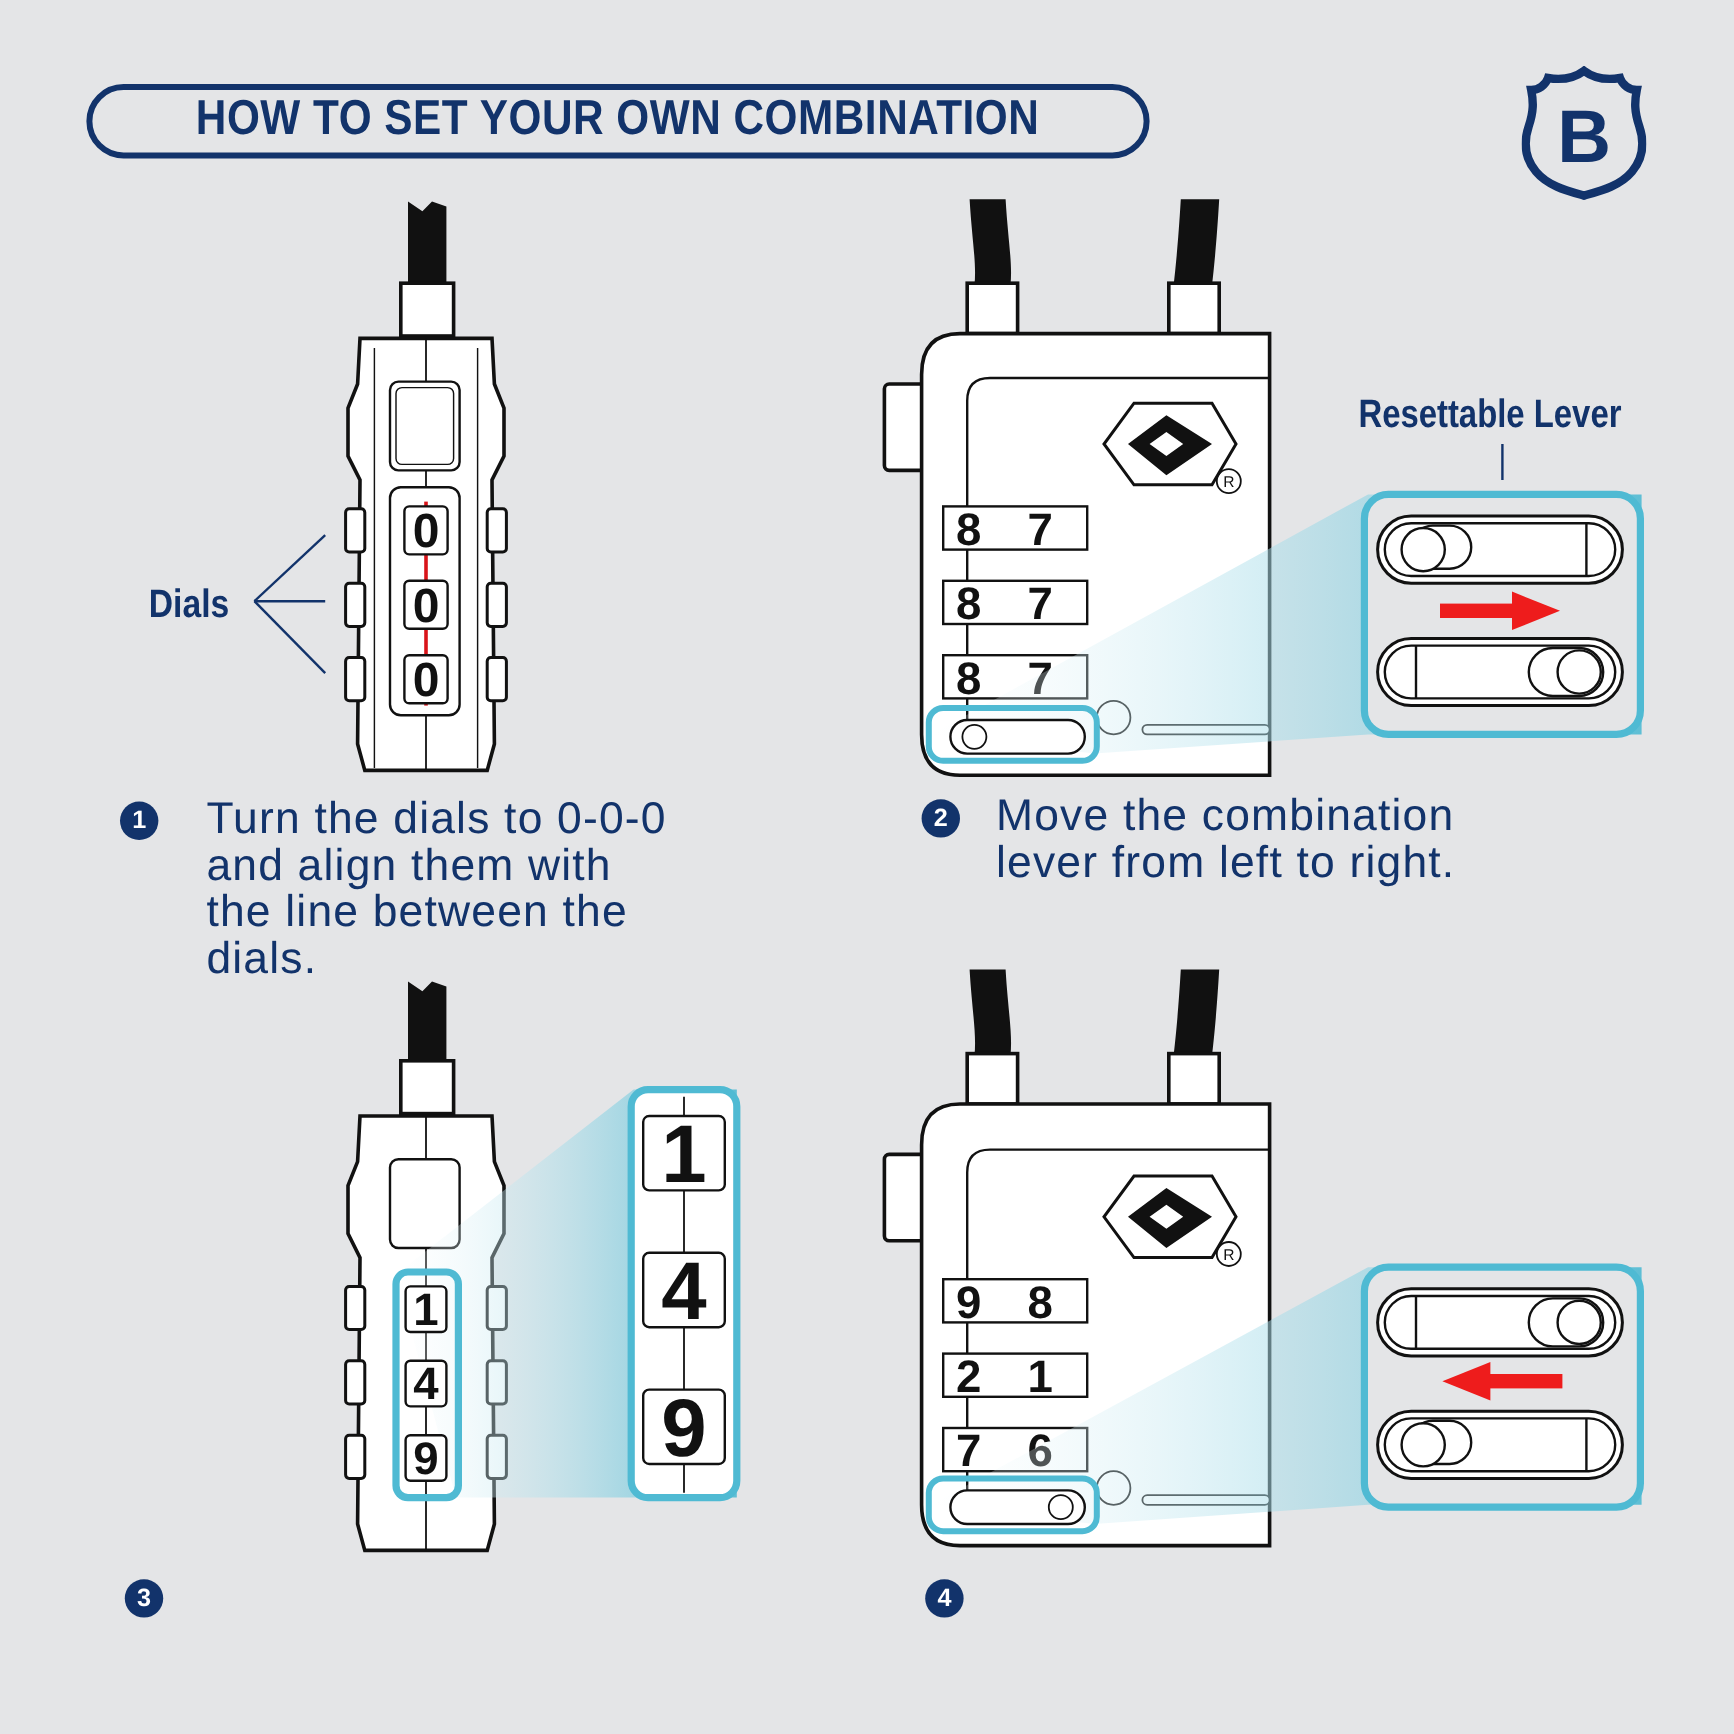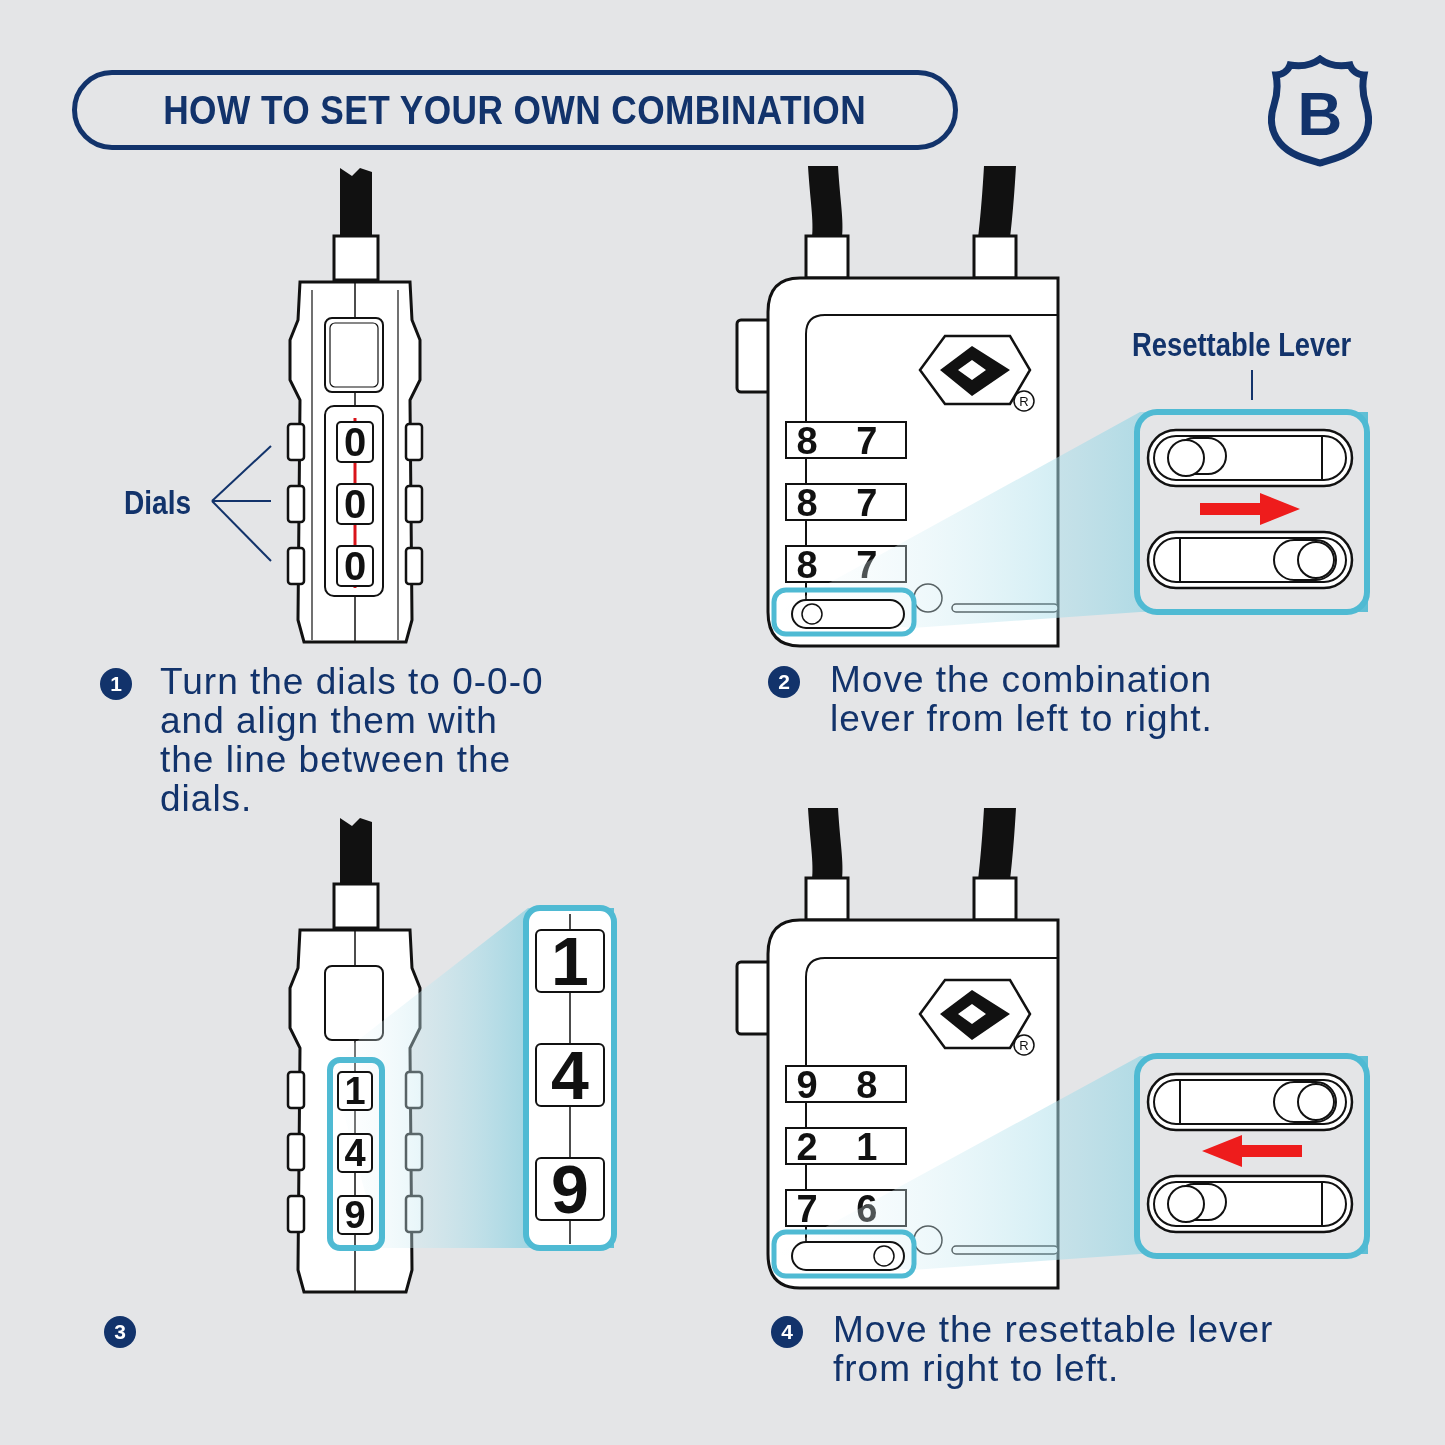--- a/index.html
+++ b/index.html
@@ -1,25 +1,25 @@
 <!DOCTYPE html>
 <html><head>
 <meta charset="utf-8">
 <style>
   html, body { margin:0; padding:0; }
   body { width:1445px; height:1445px; background:#e4e5e7; position:relative; overflow:hidden; font-family:"Liberation Sans", sans-serif; color:#12336b; }
-  .title-pill { position:absolute; left:72px; top:70px; width:886px; height:80px; border:5px solid #12336b; border-radius:44px; box-sizing:border-box; display:flex; align-items:center; justify-content:center; }
+  .title-pill { position:absolute; left:72px; top:70px; width:886px; height:62px; border:5px solid #12336b; border-radius:44px; box-sizing:border-box; display:flex; justify-content:center; }
   .title-text { font-family:"Liberation Sans", sans-serif; font-weight:bold; font-size:41px; letter-spacing:0.5px; color:#12336b; transform:scaleX(0.86); white-space:nowrap; }
   .brand { position:absolute; left:1268px; top:55px; width:104px; height:112px; }
   .illus { position:absolute; left:0; top:0; width:1445px; height:1445px; }
   .step { position:absolute; display:flex; align-items:flex-start; }
   .badge { width:32px; height:32px; border-radius:50%; background:#12336b; color:#fff; font-weight:bold; font-size:21px; display:flex; align-items:center; justify-content:center; flex:none; margin-top:6px; }
   .step-text { font-family:"Liberation Sans", sans-serif; font-size:37px; line-height:39px; color:#12336b; letter-spacing:1px; white-space:pre-line; }
   #step1 { left:100px; top:662px; }
-  #step1 .step-text { margin-left:28px; width:420px; }
+  #step1 .step-text { margin-left:40px; width:420px; }
   #step2 { left:768px; top:660px; }
   #step2 .step-text { margin-left:30px; }
   #step3 { left:104px; top:1310px; }
   #step3 .step-text { margin-left:35px; }
   #step4 { left:771px; top:1310px; }
   #step4 .step-text { margin-left:30px; }
   .lbl { position:absolute; font-weight:bold; color:#12336b; transform-origin:left top; white-space:nowrap; }
   #dials-label { left:124px; top:484px; font-size:33px; transform:scaleX(0.85); }
   #lever-label { left:1132px; top:326px; font-size:33px; transform:scaleX(0.83); }
 </style>
@@ -226,15 +226,13 @@
 <div class="step" id="step2">
   <div class="badge">2</div>
   <div class="step-text">Move the combination
 lever from left to right.</div>
 </div>
 <div class="step" id="step3">
   <div class="badge">3</div>
 </div>
 <div class="step" id="step4">
   <div class="badge">4</div>
-  <div class="step-text">Move the resettable lever
-from right to left.</div>
 </div>
 
 </body></html>

